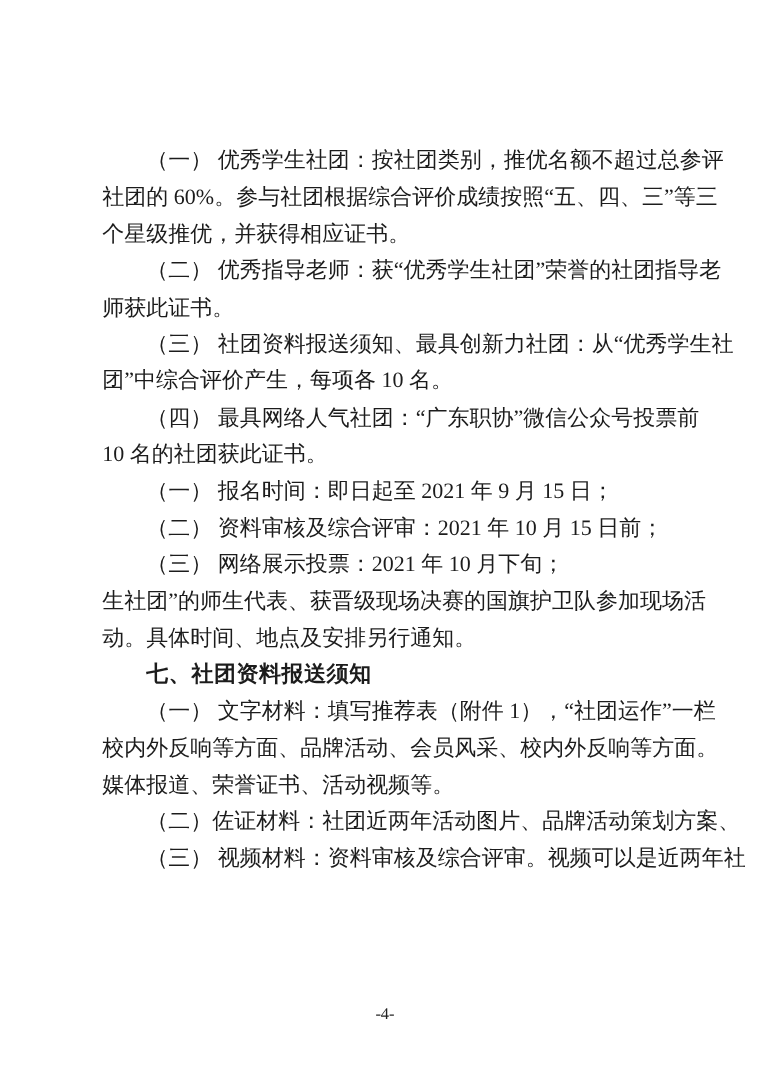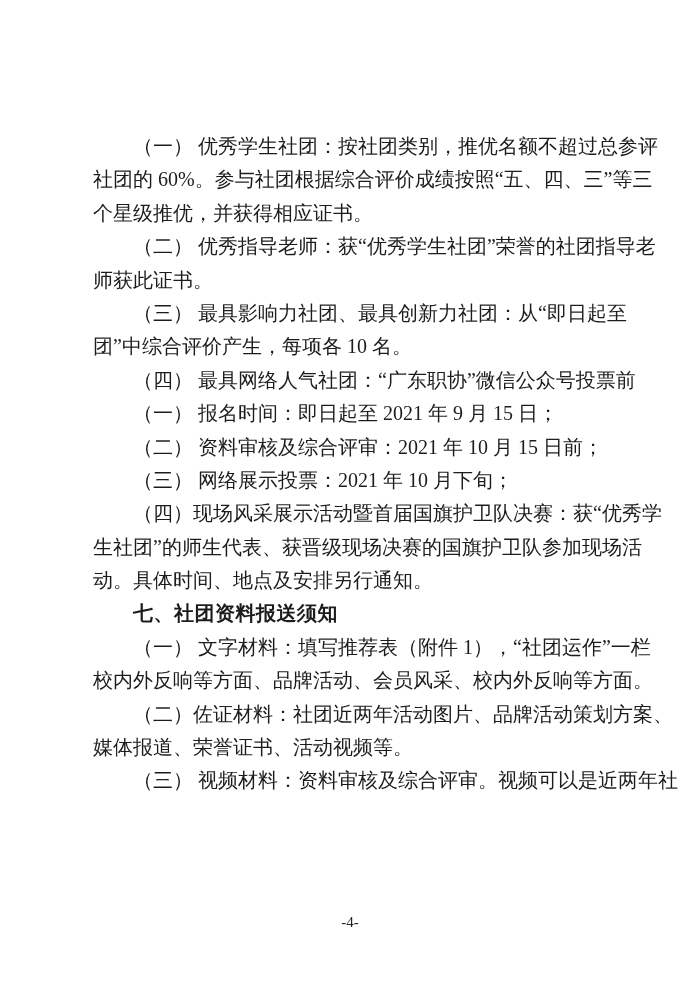--- a/index.html
+++ b/index.html
@@ -50,32 +50,32 @@
 </head>
 <body>
 
 <div class="page">
   <div class="content" id="doc-body">
       <div class="line indent">（一） 优秀学生社团：按社团类别，推优名额不超过总参评</div>
       <div class="line">社团的 60%。参与社团根据综合评价成绩按照“五、四、三”等三</div>
       <div class="line">个星级推优，并获得相应证书。</div>
       <div class="line indent">（二） 优秀指导老师：获“优秀学生社团”荣誉的社团指导老</div>
       <div class="line">师获此证书。</div>
-      <div class="line indent">（三） 最具影响力社团、最具创新力社团：从“即日起至</div>
+      <div class="line indent">（三） 社团资料报送须知、最具创新力社团：从“优秀学生社</div>
       <div class="line">团”中综合评价产生，每项各 10 名。</div>
       <div class="line indent">（四） 最具网络人气社团：“广东职协”微信公众号投票前</div>
+      <div class="line">10 名的社团获此证书。</div>
       <div class="line indent">（一） 报名时间：即日起至 2021 年 9 月 15 日；</div>
       <div class="line indent">（二） 资料审核及综合评审：2021 年 10 月 15 日前；</div>
       <div class="line indent">（三） 网络展示投票：2021 年 10 月下旬；</div>
-      <div class="line indent">（四）现场风采展示活动暨首届国旗护卫队决赛：获“优秀学</div>
       <div class="line">生社团”的师生代表、获晋级现场决赛的国旗护卫队参加现场活</div>
       <div class="line">动。具体时间、地点及安排另行通知。</div>
       <div class="line heading indent">七、社团资料报送须知</div>
       <div class="line indent">（一） 文字材料：填写推荐表（附件 1），“社团运作”一栏</div>
       <div class="line">校内外反响等方面、品牌活动、会员风采、校内外反响等方面。</div>
+      <div class="line">媒体报道、荣誉证书、活动视频等。</div>
       <div class="line indent">（二）佐证材料：社团近两年活动图片、品牌活动策划方案、</div>
-      <div class="line">媒体报道、荣誉证书、活动视频等。</div>
       <div class="line indent">（三） 视频材料：资料审核及综合评审。视频可以是近两年社</div>
     </div>
   <div class="footer">
     <span>-4-</span>
   </div>
 </div>
 
 </body></html>

